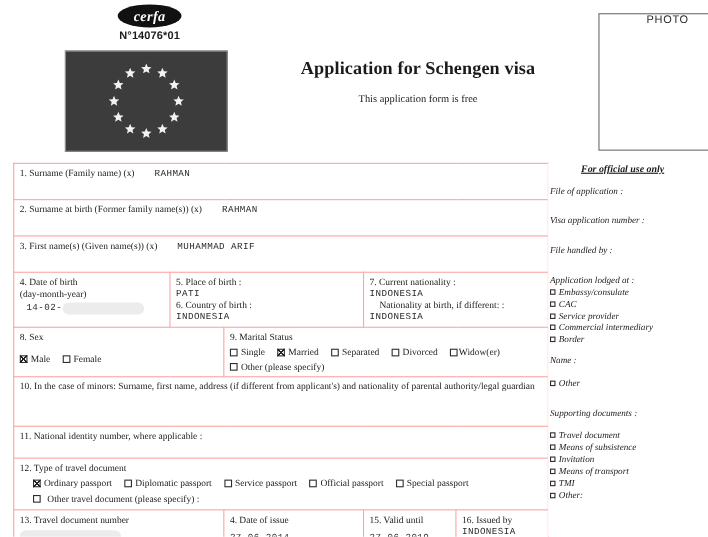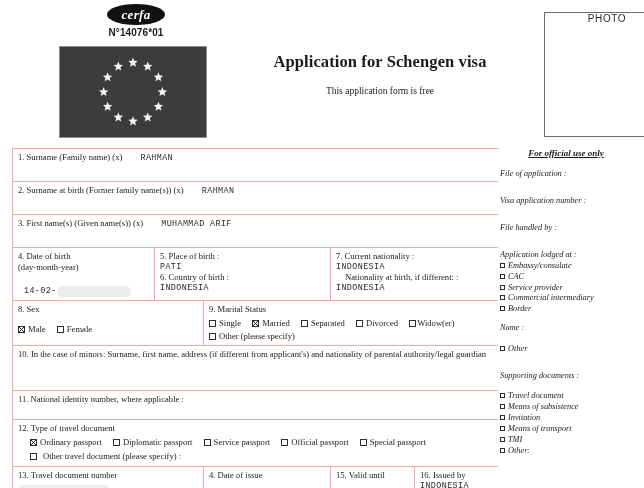--- a/index.html
+++ b/index.html
@@ -236,21 +236,21 @@
         <td colspan="5" style="height:26px">
           <span class="lbl">3. First name(s) (Given name(s)) (x)</span>
           <span class="val val-inline">MUHAMMAD ARIF</span>
         </td>
       </tr>
 
       <tr>
         <td rowspan="1" style="height:43px">
           <div class="lbl">4.  Date of birth</div>
           <div class="lbl">(day-month-year)</div>
-          <div style="margin-top:13px;margin-left:6px">
+          <div style="margin-top:2px;margin-left:6px">
             <span class="val">14-02-</span><span class="redact w-dob"></span>
           </div>
         </td>
         <td colspan="2">
           <div class="lbl">5.  Place of birth :</div>
           <div class="val">PATI</div>
           <div class="lbl">6.  Country of birth :</div>
           <div class="val">INDONESIA</div>
         </td>
         <td colspan="2">

